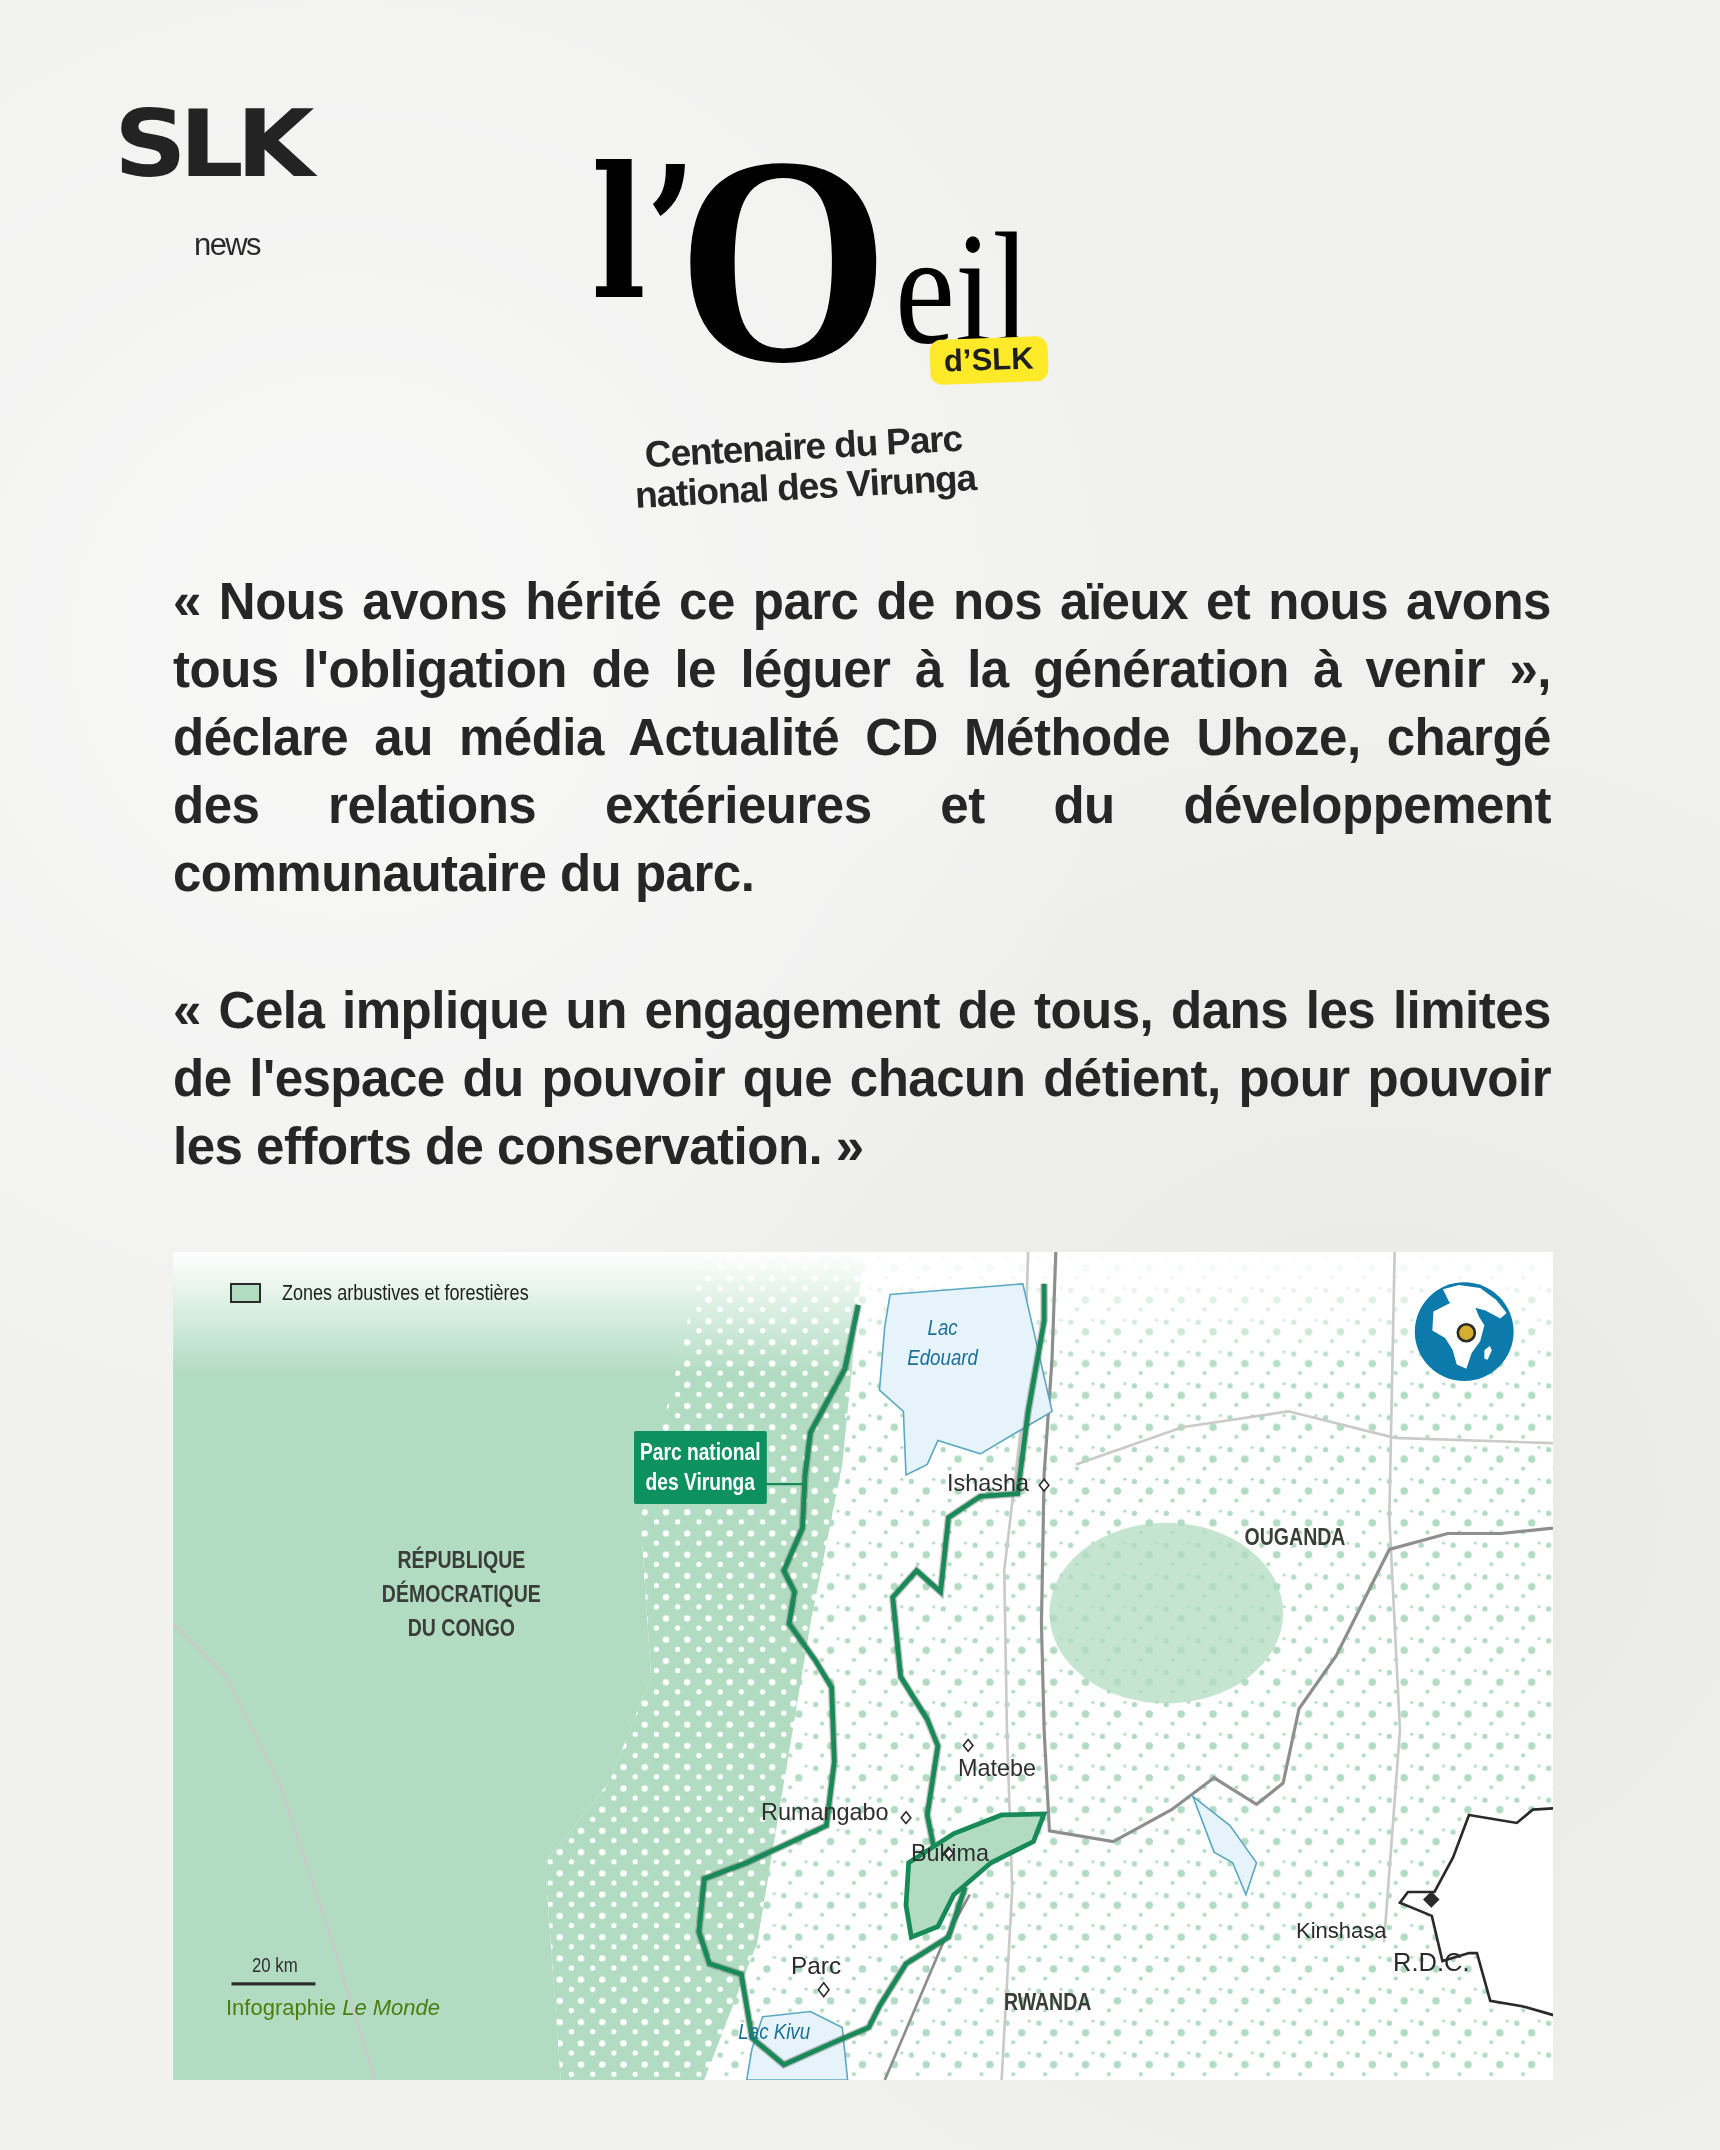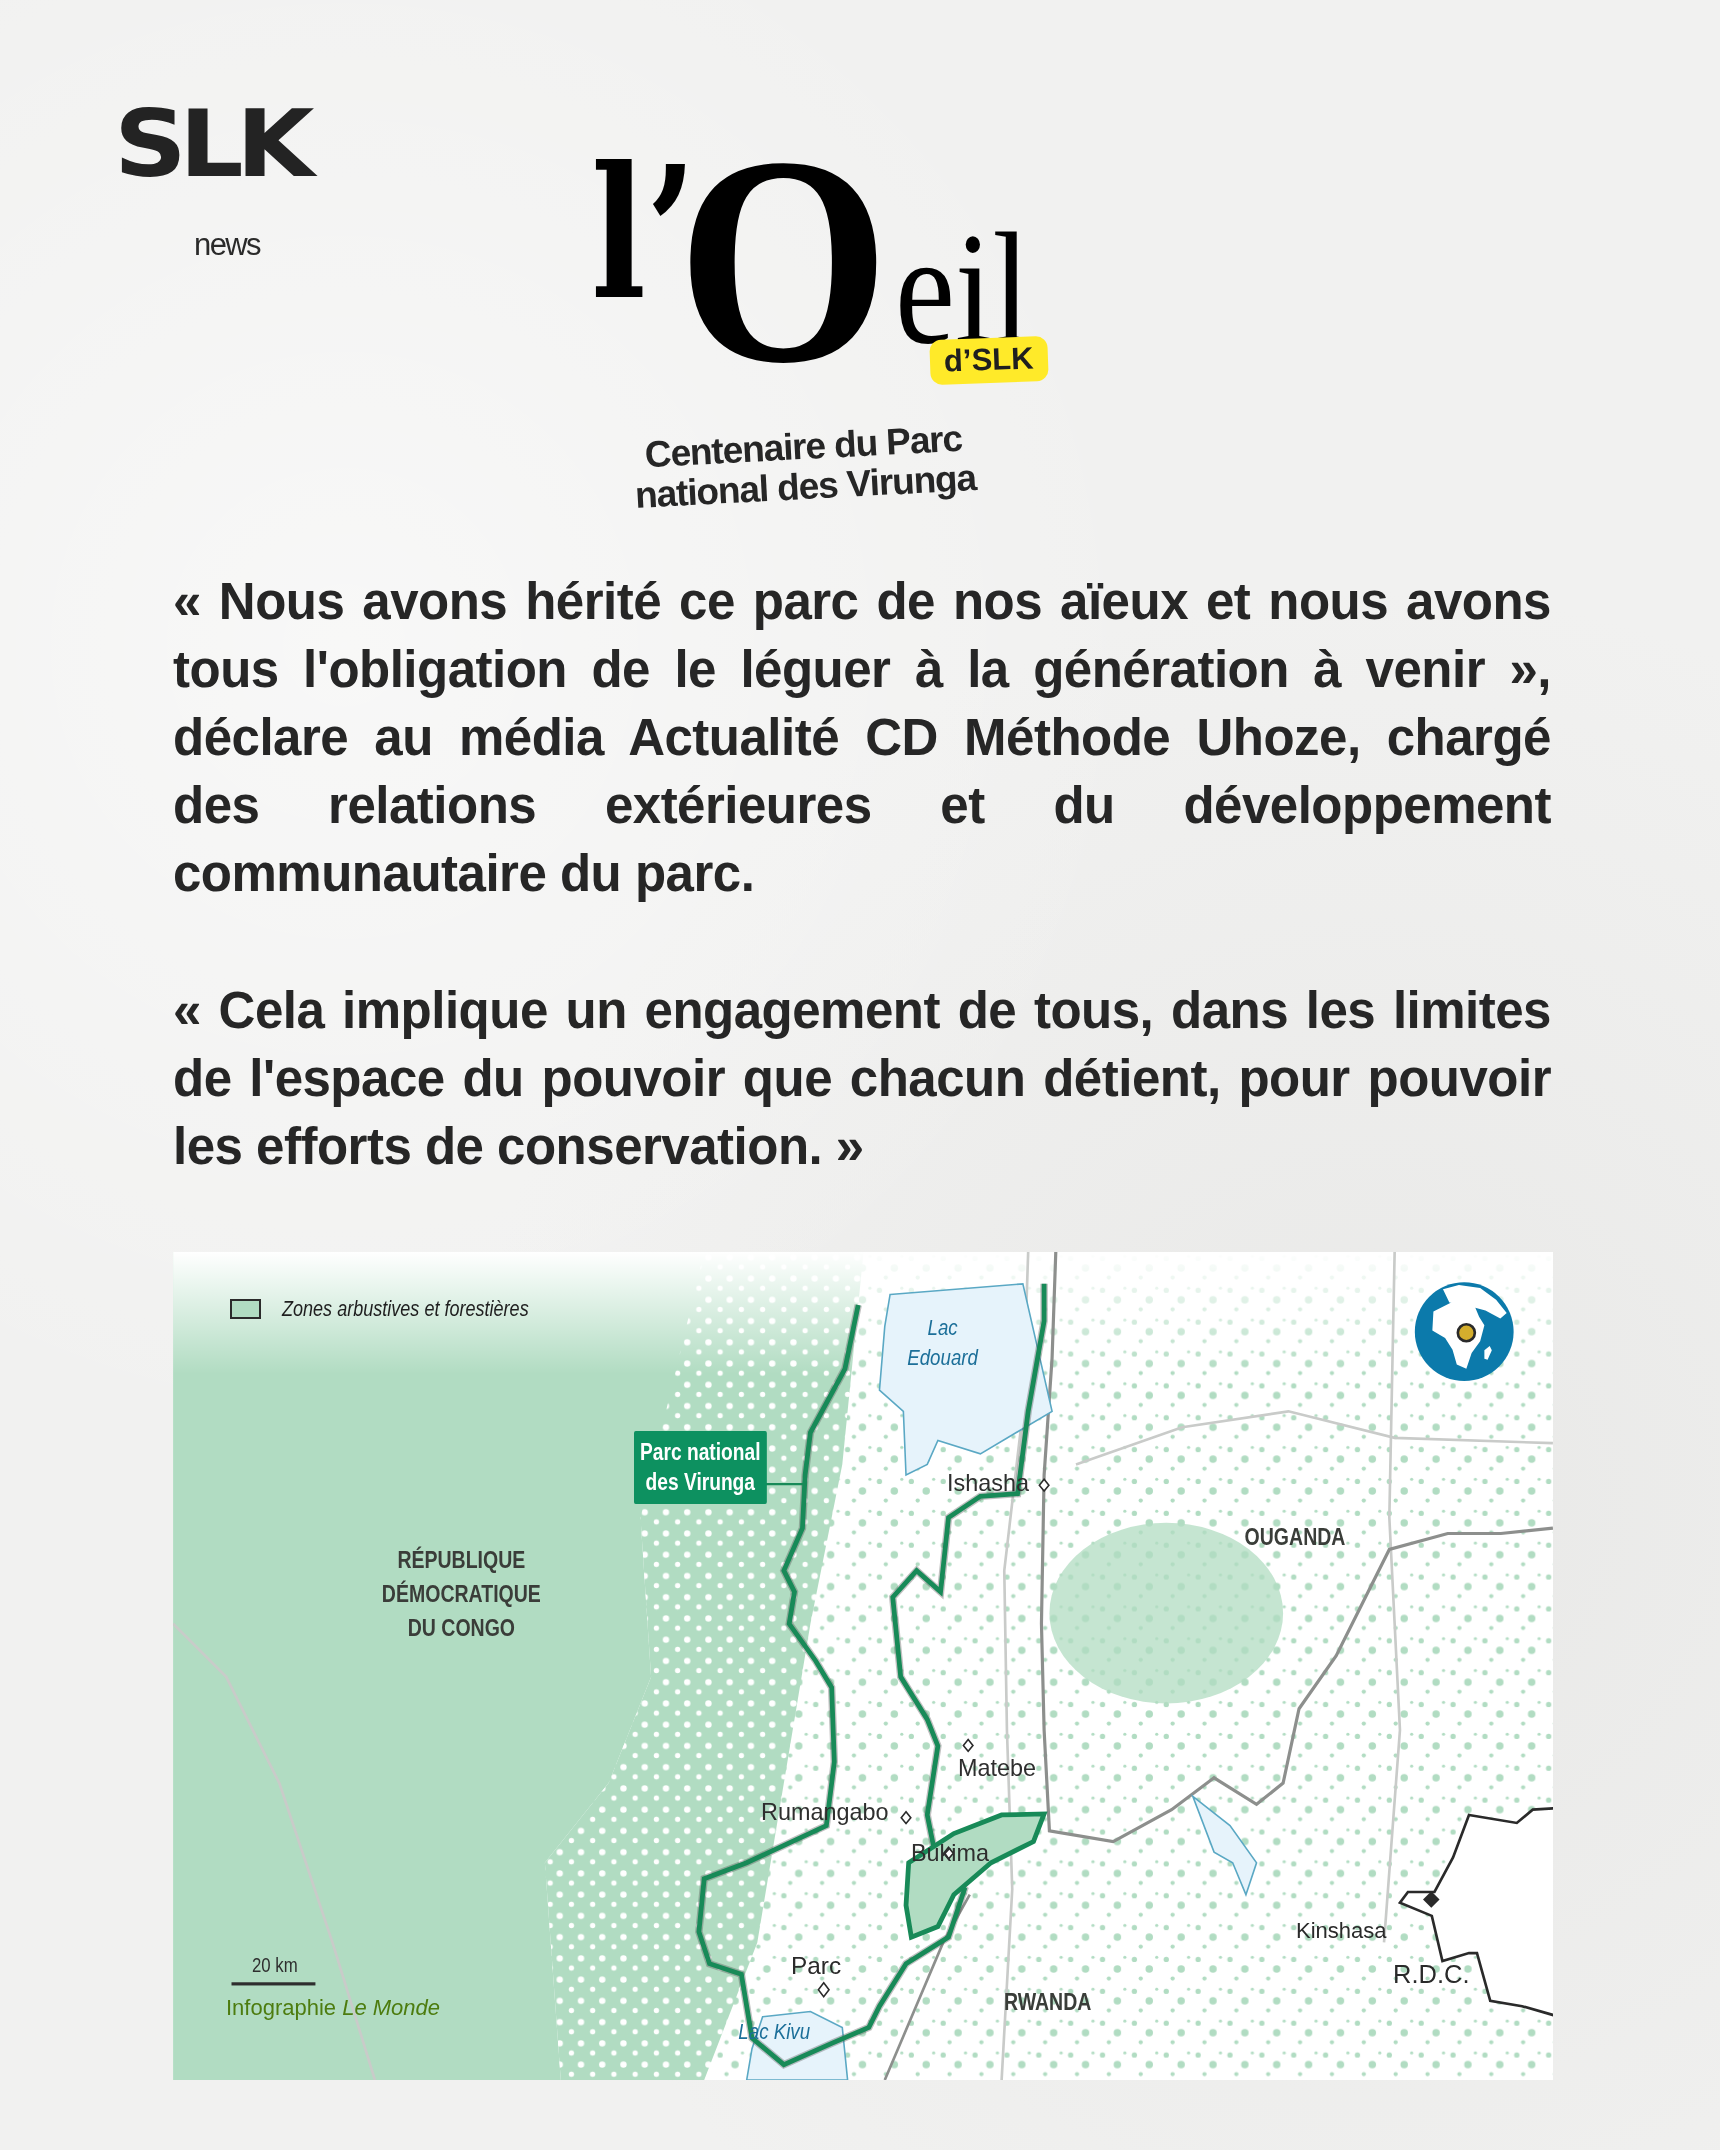--- a/index.html
+++ b/index.html
@@ -61,21 +61,21 @@
     text-align-last: left; color: #262626; letter-spacing: -0.5px;
   }
   .quote1 { top: 568px; }
   .quote2 { top: 977px; }
 
   .map {
     position: absolute; left: 173px; top: 1252px; width: 1380px; height: 828px;
     background: #ffffff; overflow: hidden;
   }
   .map svg { position: absolute; left: 0; top: 0; }
-  .legend { position: absolute; left: 57px; top: 44px; display: flex; align-items: center; font-style: italic; }
+  .legend { position: absolute; left: 57px; top: 28px; display: flex; align-items: center; }
   .legend-swatch {
     width: 31px; height: 20px; background: #b1dcc2; border: 2.1px solid #2b2b2b;
     margin-right: 21px;
   }
   .legend-label {
     font-family: "Liberation Sans", sans-serif; font-size: 22px; color: #1f1f1f;
     transform: scaleX(0.82); transform-origin: left center; white-space: nowrap;
   }
   .map-label {
     position: absolute; font-family: "Liberation Sans", sans-serif; white-space: nowrap;
@@ -220,20 +220,20 @@
   </div>
   <div class="map-label lake" style="left:559px; top:765px;">Lac Kivu</div>
 
   <div class="map-label town" style="left:774px; top:218px;">Ishasha</div>
   <div class="map-label town" style="left:753px; top:503px;margin-left:32px;">Matebe</div>
   <div class="map-label town" style="left:588px; top:547px;">Rumangabo</div>
   <div class="map-label town" style="left:738px; top:588px;text-align:center;">Bukima</div>
   <div class="map-label town-bold" style="left:618px; top:700px;">Parc</div>
 
   <div class="map-label town-bold" style="left:1123px; top:666px; font-size:22px;">Kinshasa</div>
-  <div class="map-label town-bold" style="left:1220px; top:696px; font-size:25.5px;margin-top:12px;">R.D.C.</div>
+  <div class="map-label town-bold" style="left:1220px; top:696px; font-size:25.5px;">R.D.C.</div>
 
   <div class="map-label town" style="left:79px; top:701px; font-size:21px; transform:scaleX(0.8); transform-origin:left;">20 km</div>
   <div class="map-label" style="left:53px; top:743px; font-size:22px; color:#4d7c0f;">
     <span>Infographie </span><i>Le Monde</i>
   </div>
 </div>
 
 
 </body></html>

